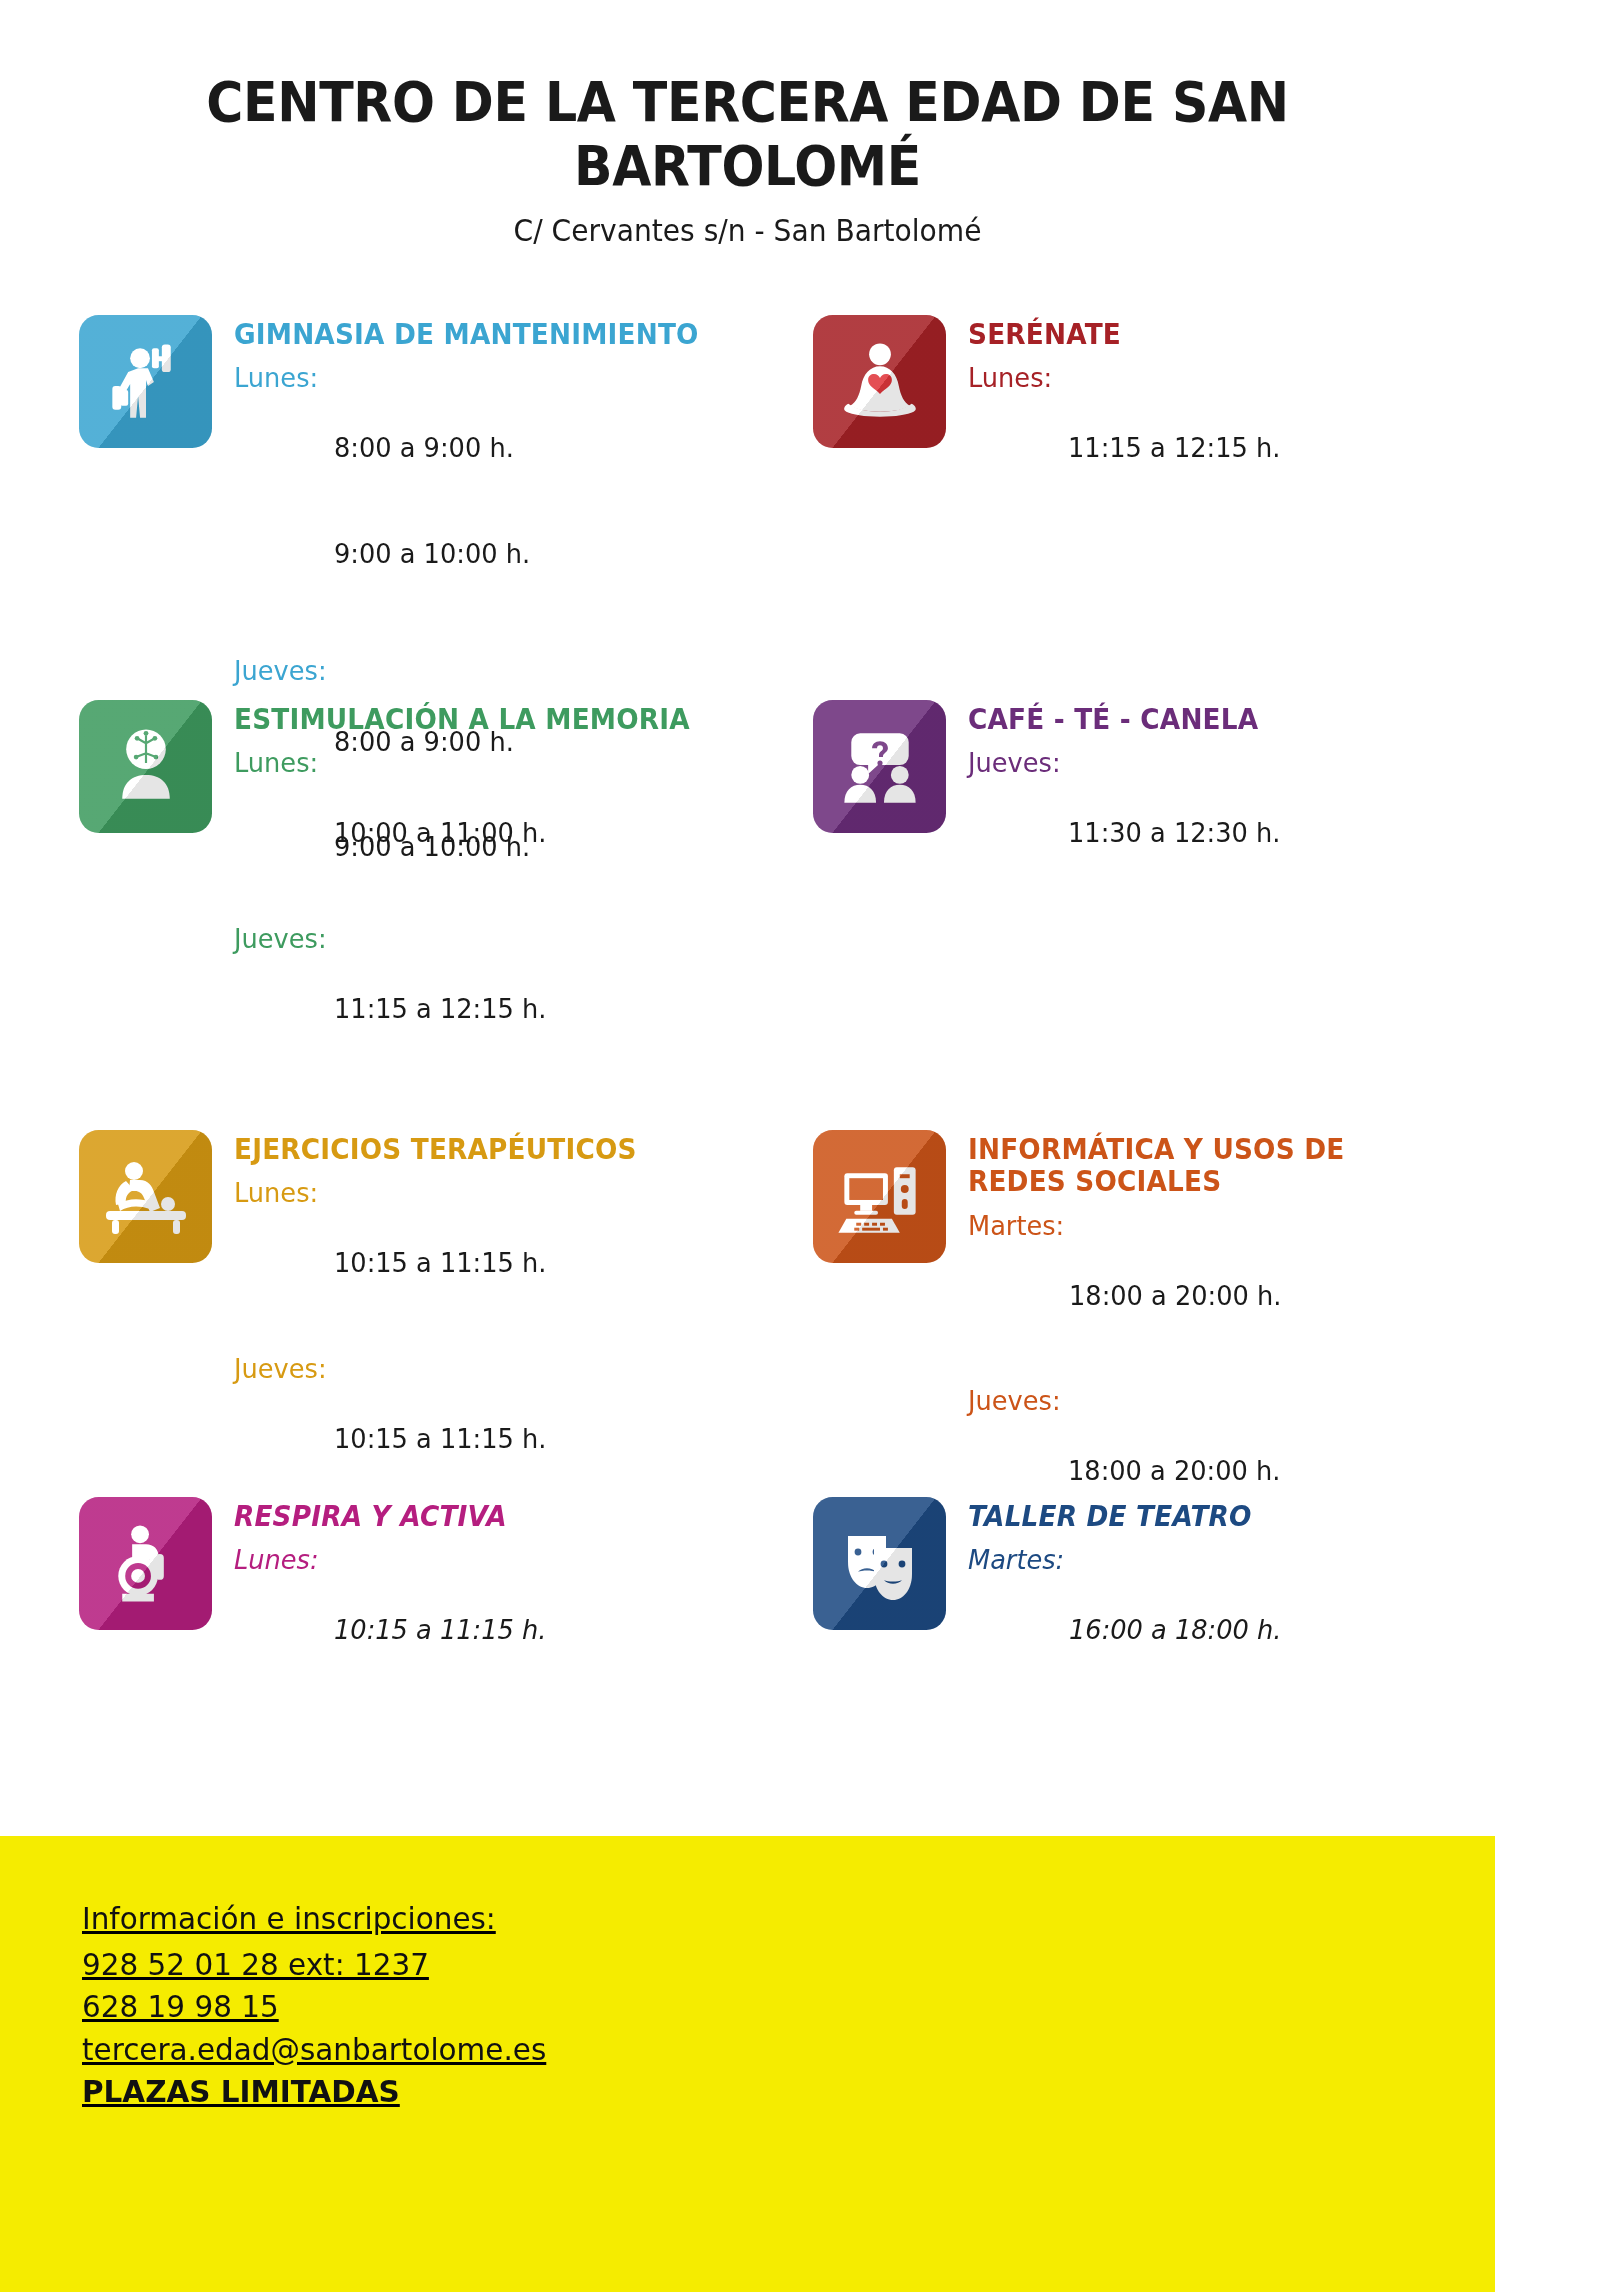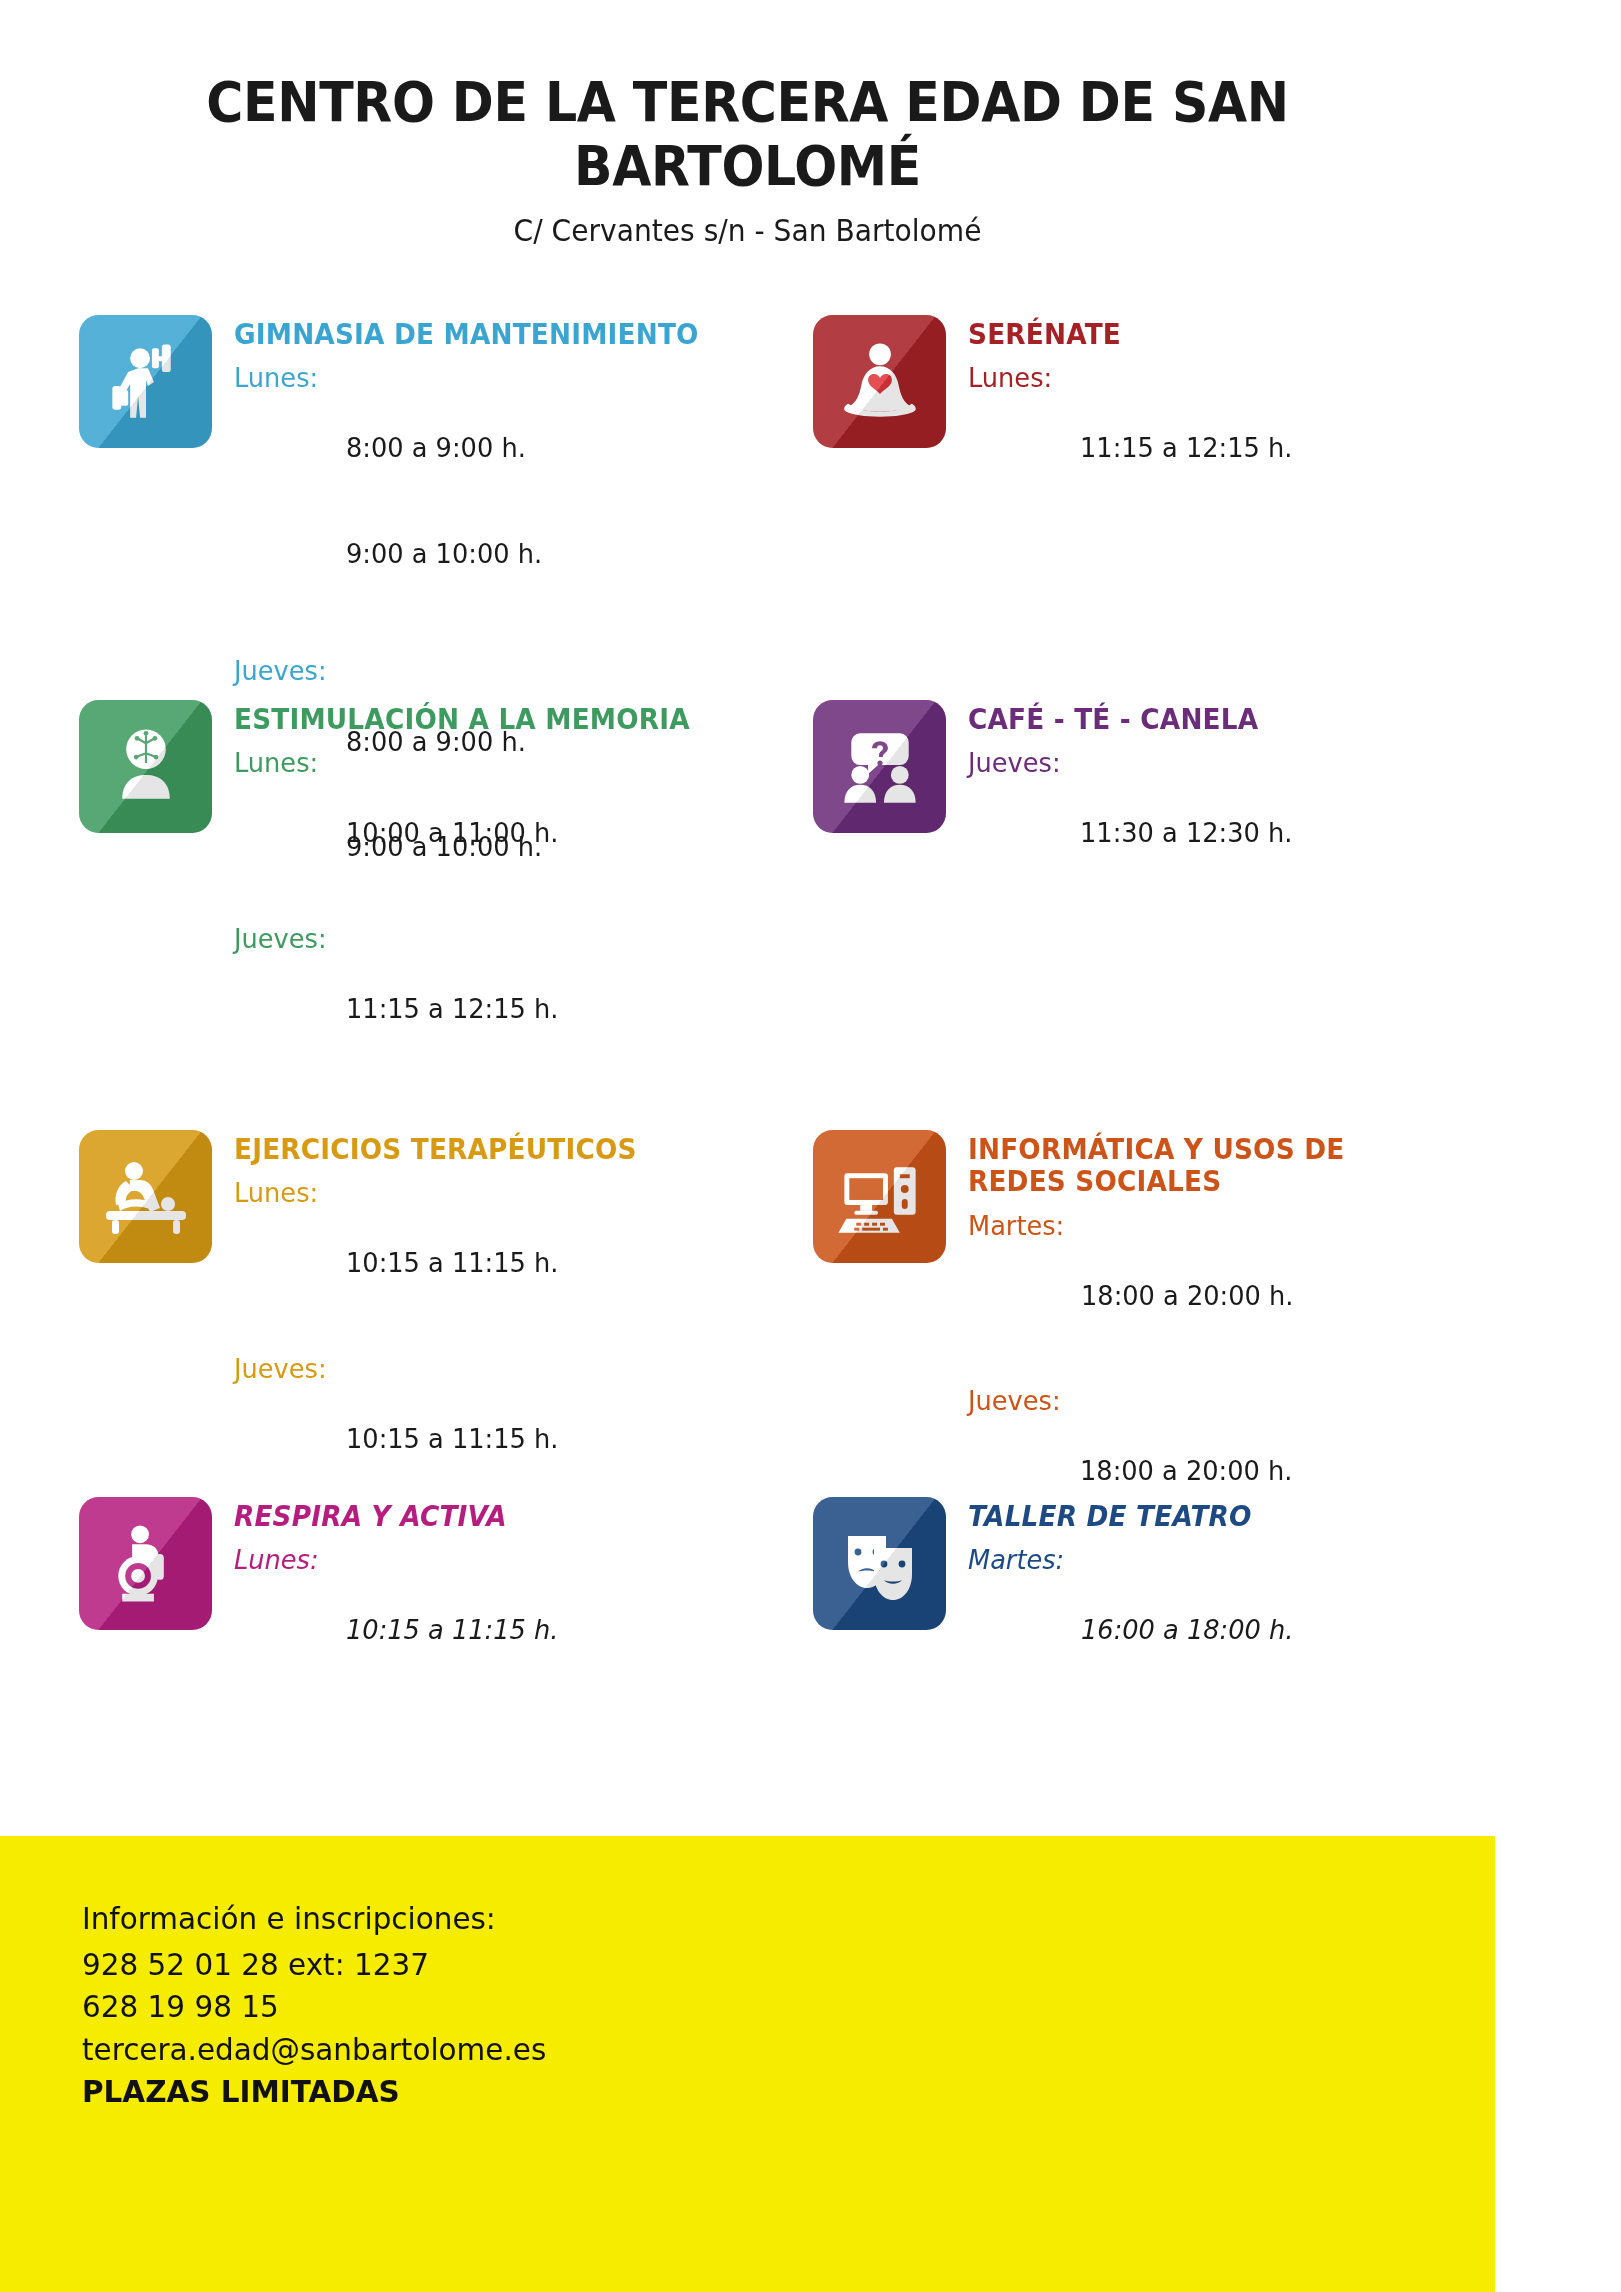--- a/index.html
+++ b/index.html
@@ -95,21 +95,20 @@
     margin-bottom: 9px;
     max-width: 555px;
   }
   .sched-line {
     display: flex;
     align-items: baseline;
     font-family: "DejaVu Sans", sans-serif;
     font-size: 27px;
     line-height: 1.30;
     white-space: pre;
-    gap: 12px;
   }
   .sched-day {
     display: inline-block;
     min-width: 100px;
     transform: scaleX(0.95);
     transform-origin: left center;
   }
   .sched-times {
     display: inline-block;
     color: #1a1a1a;
@@ -124,20 +123,21 @@
     left: 0;
     bottom: 0;
     width: 1621px;
     height: 457px;
     background: #f5ec00;
   }
   .footer-inner {
     display: flex;
     padding: 64px 0 0 82px;
     gap: 0;
+    text-decoration: underline;
   }
   .footer-col { width: 743px; }
   .footer-heading {
     font-family: "DejaVu Sans", sans-serif;
     font-size: 31px;
     color: #111;
     margin-bottom: 7.2px;
     transform: scaleX(0.95);
     transform-origin: left center;
   }

